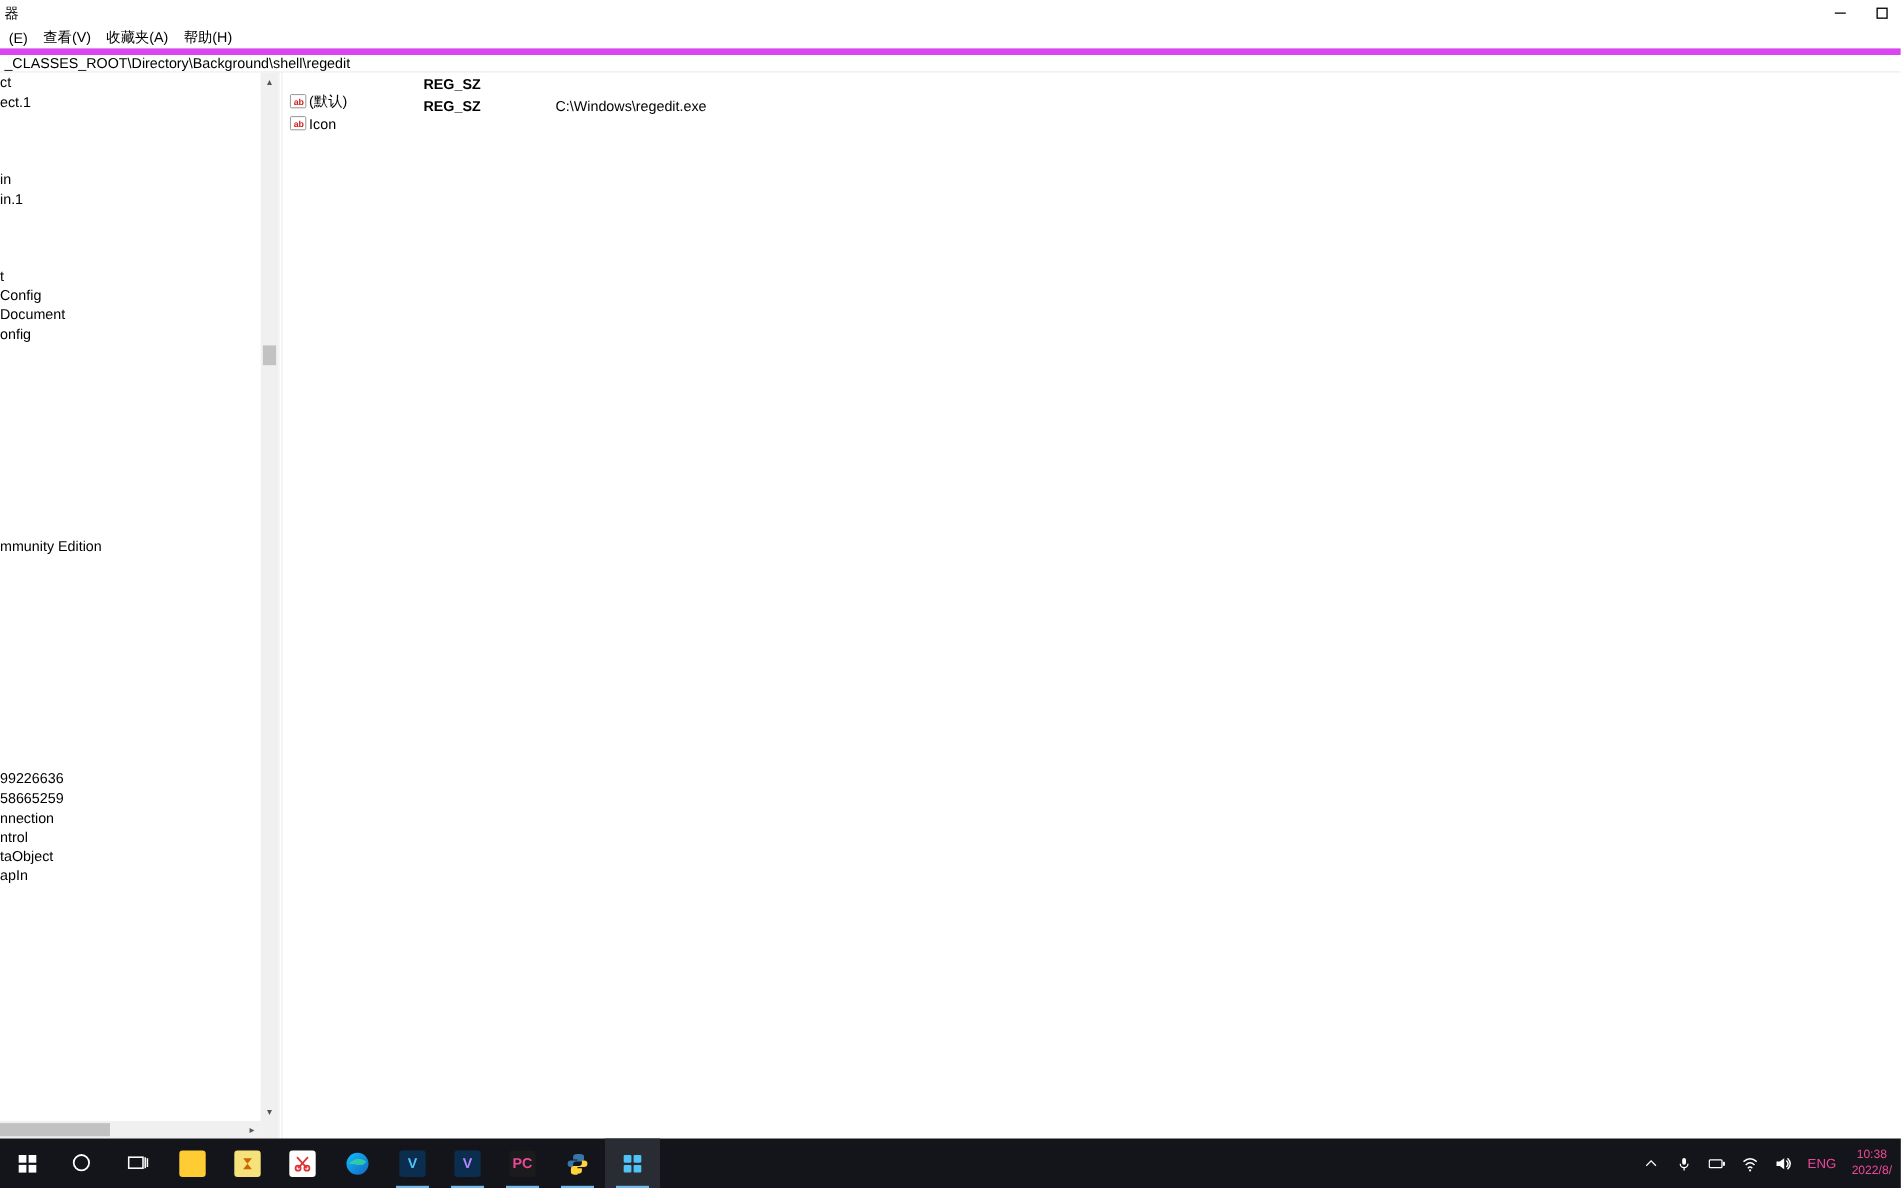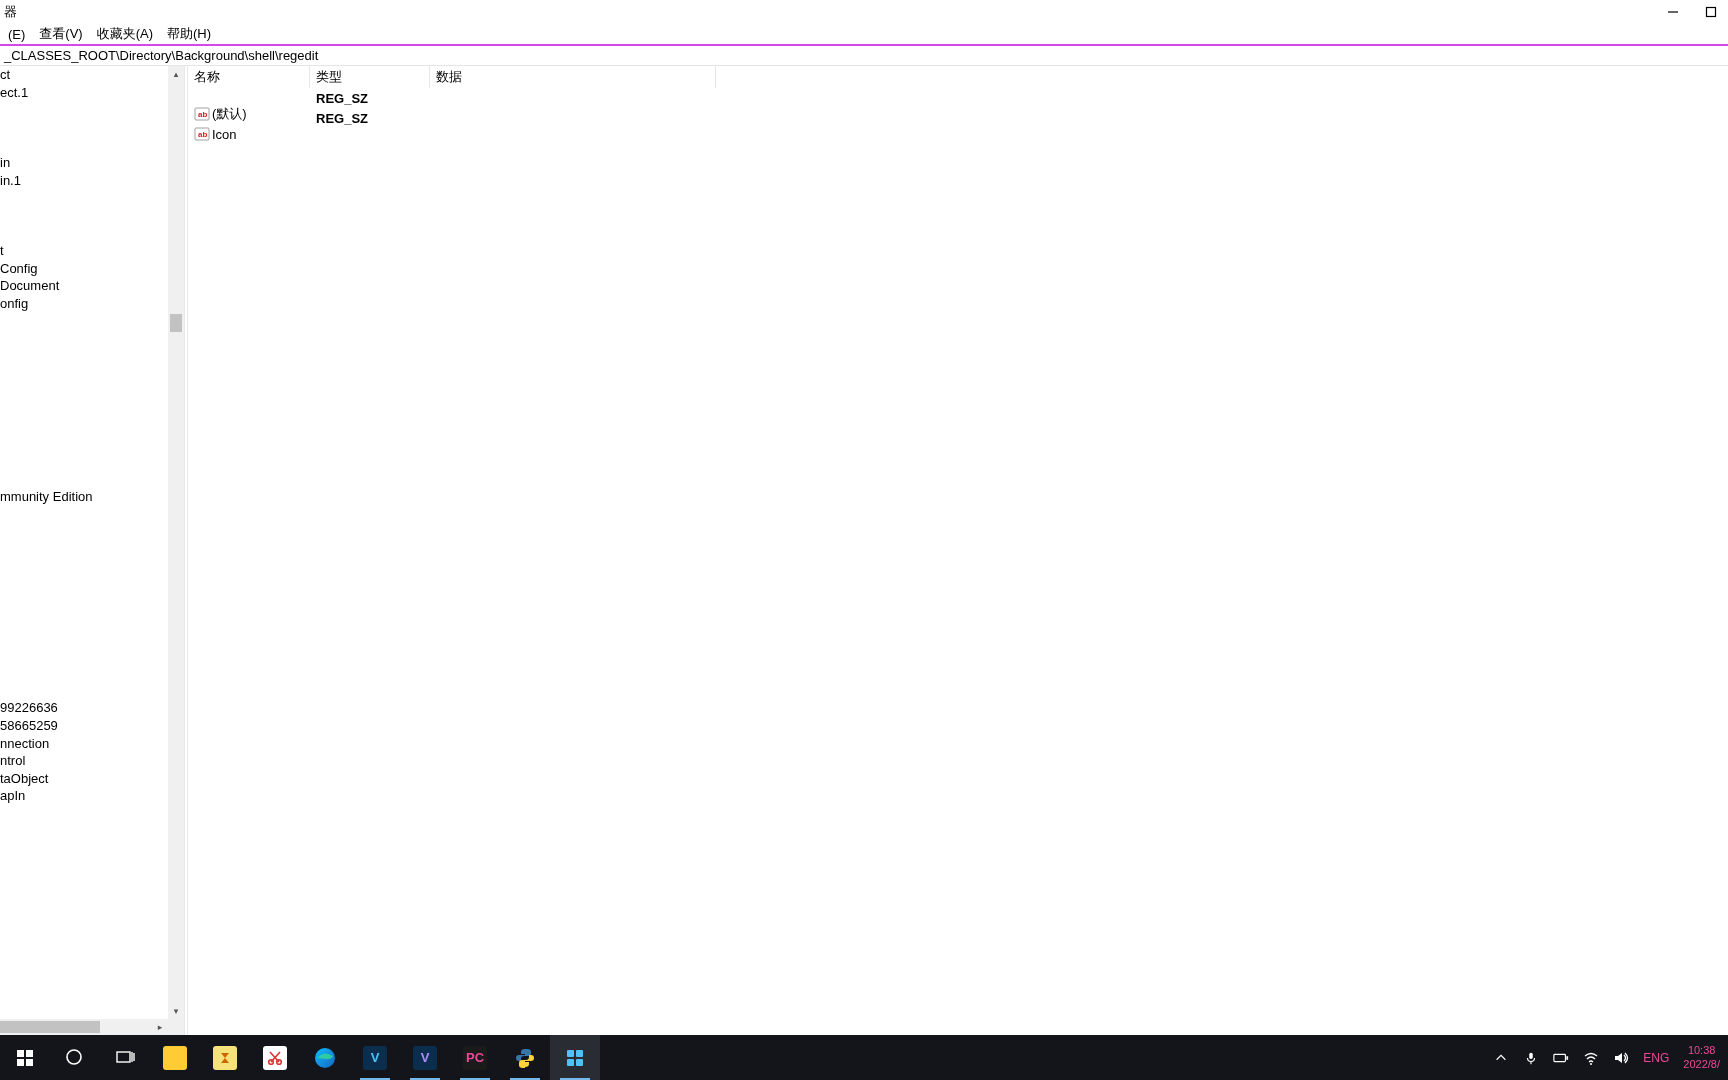--- a/index.html
+++ b/index.html
@@ -10,25 +10,25 @@
   .titlebar .title{white-space:nowrap;overflow:hidden;}
   .titlebar .winbtns{display:flex;gap:24px;align-items:center;padding-right:6px;}
   .winbtn{width:14px;height:14px;display:flex;align-items:center;justify-content:center;}
   .winbtn svg{stroke:#000;stroke-width:1.2;fill:none;}
 
   
   .menubar{height:20px;display:flex;align-items:center;font-size:13px;padding:0 2px;gap:2px;}
   .menuitem{padding:1px 6px;}
 
   
-  .addrbar{height:22px;border-top:2px solid #d946ef;border-bottom:1px solid #e5e5e5;display:flex;align-items:center;font-size:13px;padding:0 4px;background:#fff;}
+  .addrbar{height:22px;border-top:6px solid #d946ef;border-bottom:1px solid #e5e5e5;display:flex;align-items:center;font-size:13px;padding:0 4px;background:#fff;}
 
   
   .main{position:absolute;top:66px;bottom:45px;left:0;right:0;display:flex;}
-  .treepane{width:184px;position:relative;background:#fff;overflow:hidden;}
+  .treepane{width:253px;position:relative;background:#fff;overflow:hidden;}
   .treeitems{position:absolute;top:0;left:-170px;right:16px;font-size:13px;white-space:nowrap;}
   .treeitem{height:17.6px;line-height:17.6px;padding-left:170px;}
   .vscroll{position:absolute;right:0;top:0;bottom:16px;width:16px;background:#f0f0f0;}
   .vscroll .btn{position:absolute;left:0;width:16px;height:16px;background:#f0f0f0;display:flex;align-items:center;justify-content:center;color:#555;font-size:9px;}
   .vscroll .btn.up{top:0;}
   .vscroll .btn.dn{bottom:0;}
   .vscroll .thumb{position:absolute;left:2px;right:2px;top:248px;height:18px;background:#c2c2c2;}
   .hscroll{position:absolute;left:0;right:16px;bottom:0;height:16px;background:#f0f0f0;}
   .hscroll .btn{position:absolute;top:0;width:16px;height:16px;background:#f0f0f0;display:flex;align-items:center;justify-content:center;color:#555;font-size:9px;}
   .hscroll .btn.lt{left:0;}
@@ -151,25 +151,20 @@
       <div class="btn lt">◂</div>
       <div class="thumb"></div>
       <div class="btn rt">▸</div>
     </div>
     <div class="corner"></div>
   </div>
 
   <div class="splitter"></div>
 
   <div class="listpane">
-    <div class="listhdr">
-      <div class="hcell c1">名称</div>
-      <div class="hcell c2">类型</div>
-      <div class="hcell c3">数据</div>
-    </div>
     <div class="listbody" id="listbody">
         <div class="row">
           <div class="cell c1">
             <span class="regicon"><svg width="16" height="14" viewBox="0 0 16 14">
                 <rect x="1" y="1" width="14" height="12" rx="1" fill="#fff" stroke="#888" stroke-width="0.8"></rect>
                 <text x="4" y="10" font-size="8" font-weight="bold" fill="#d02222">ab</text>
               </svg></span>
             <span>(默认)</span>
           </div>
           <div class="cell c2">
@@ -179,20 +174,23 @@
         <div class="row">
           <div class="cell c1">
             <span class="regicon"><svg width="16" height="14" viewBox="0 0 16 14">
                 <rect x="1" y="1" width="14" height="12" rx="1" fill="#fff" stroke="#888" stroke-width="0.8"></rect>
                 <text x="4" y="10" font-size="8" font-weight="bold" fill="#d02222">ab</text>
               </svg></span>
             <span>Icon</span>
           </div>
           <div class="cell c2">
             <span>REG_SZ</span>
+          </div>
+          <div class="cell c3">
+            <span>C:\Windows\regedit.exe</span>
           </div>
         </div>
       </div>
   </div>
 
 </div>
 
 <div class="taskbar">
   <div class="taskbtns">
     <div class="tbtn">

